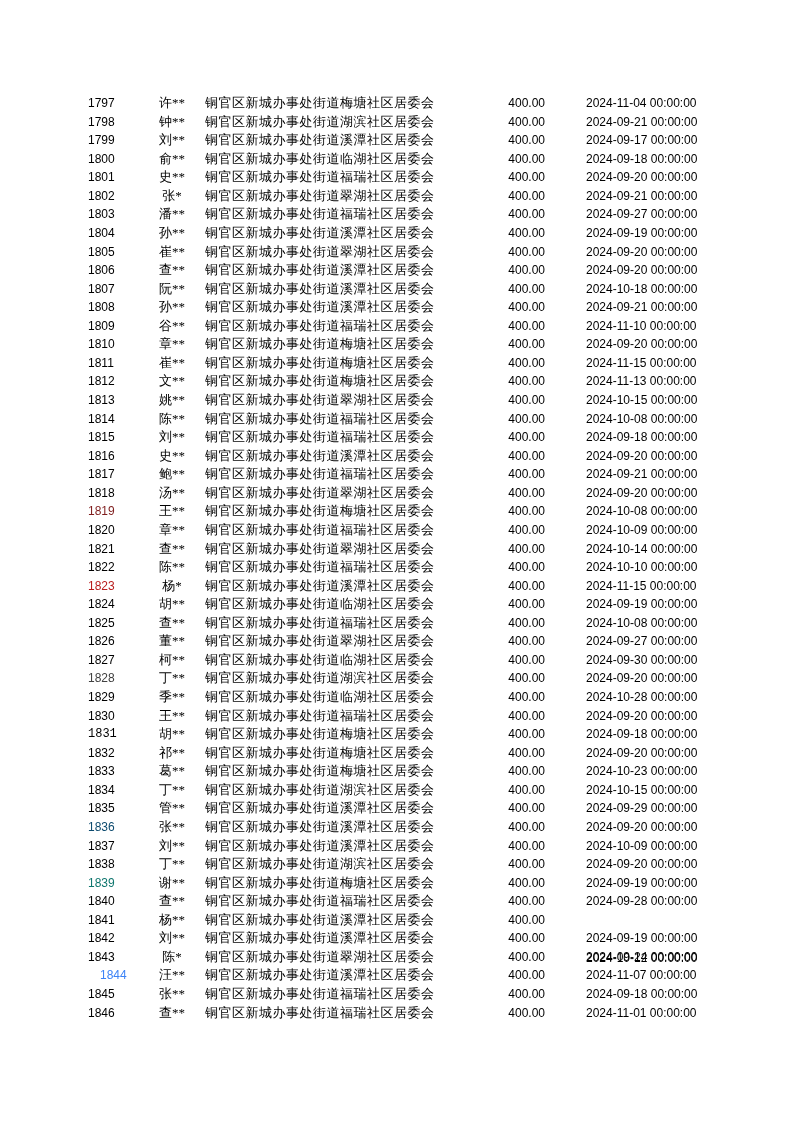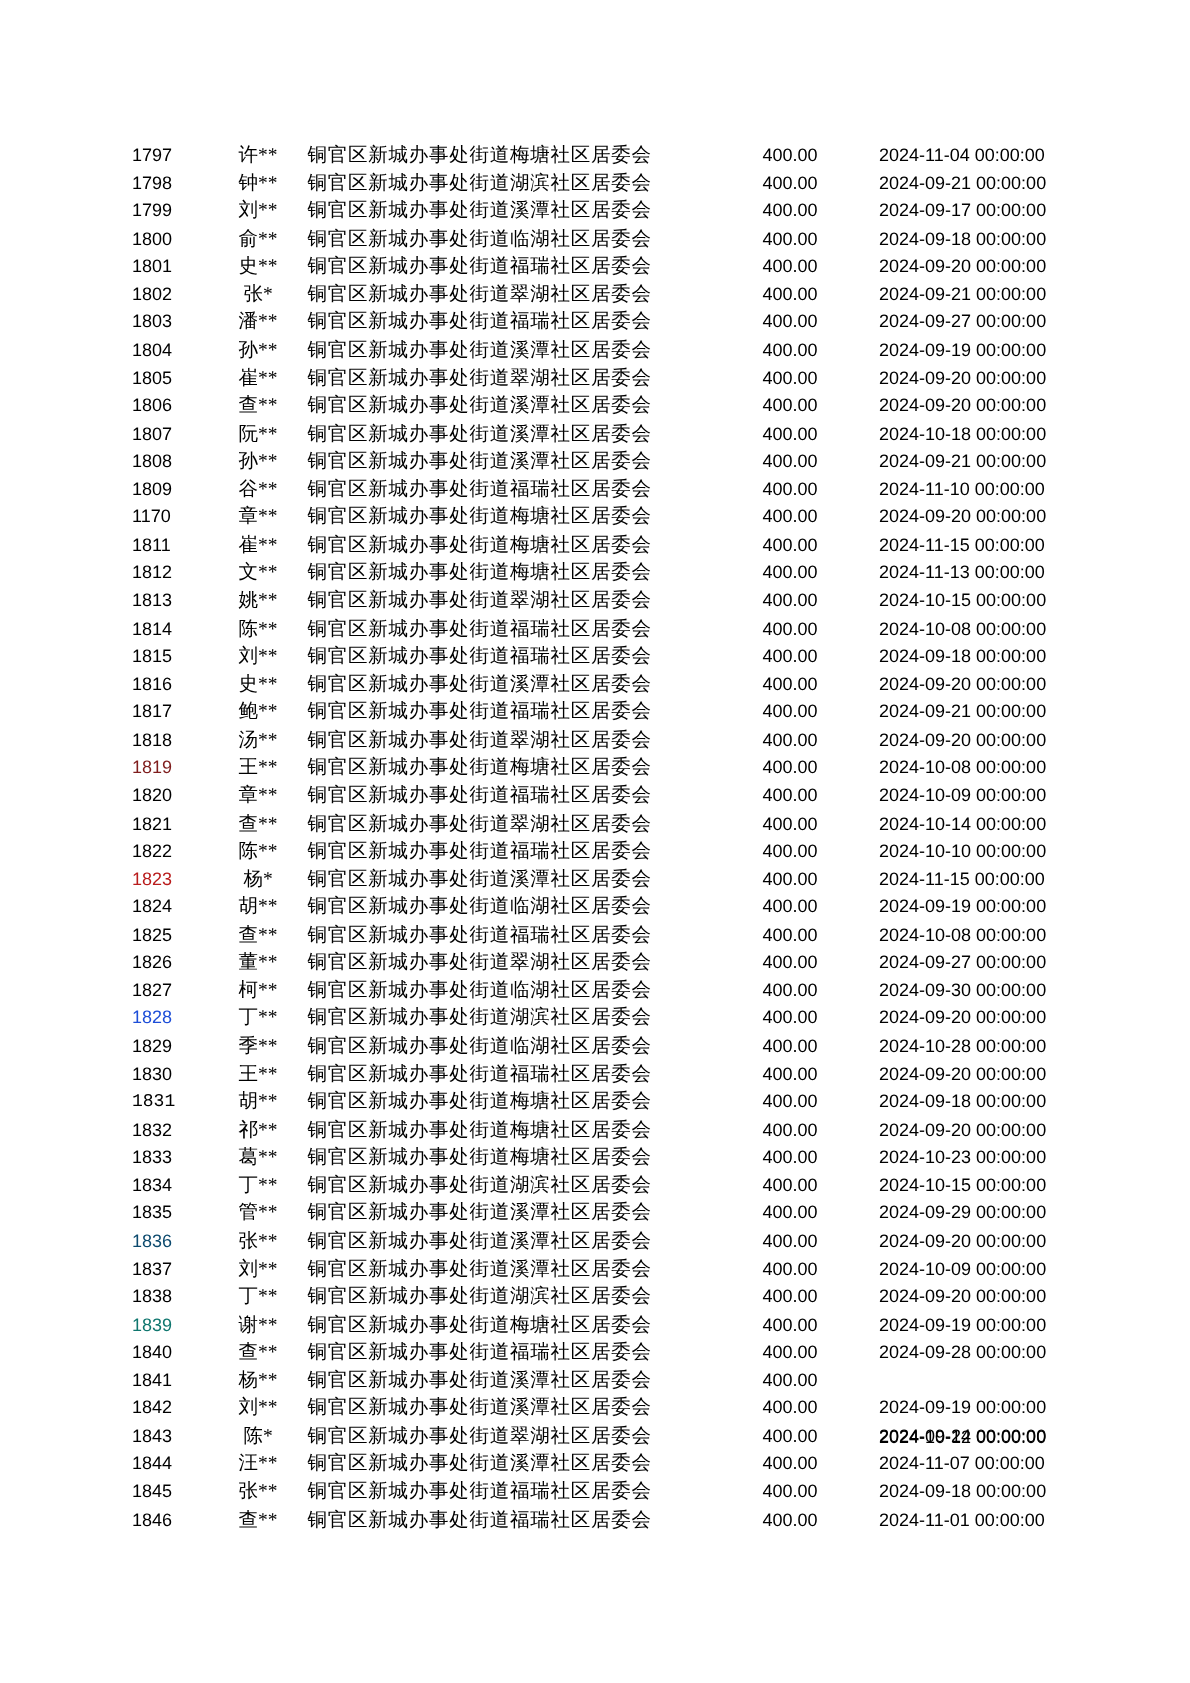--- a/index.html
+++ b/index.html
@@ -167,21 +167,21 @@
 
   <div class="row">
     <span class="c-id" style="color: rgb(0, 0, 0);">1809</span>
     <span class="c-name" style="color: rgb(0, 0, 0);">谷**</span>
     <span class="c-org" style="color: rgb(0, 0, 0);">铜官区新城办事处街道福瑞社区居委会</span>
     <span class="c-amt" style="color: rgb(0, 0, 0);">400.00</span>
     <span class="c-date" style="color: rgb(0, 0, 0);">2024-11-10 00:00:00</span>
   </div>
 
   <div class="row">
-    <span class="c-id" style="color: rgb(0, 0, 0);">1170</span>
+    <span class="c-id" style="color: rgb(0, 0, 0);">1810</span>
     <span class="c-name" style="color: rgb(0, 0, 0);">章**</span>
     <span class="c-org" style="color: rgb(0, 0, 0);">铜官区新城办事处街道梅塘社区居委会</span>
     <span class="c-amt" style="color: rgb(0, 0, 0);">400.00</span>
     <span class="c-date" style="color: rgb(0, 0, 0);">2024-09-20 00:00:00</span>
   </div>
 
   <div class="row">
     <span class="c-id" style="color: rgb(0, 0, 0);">1811</span>
     <span class="c-name" style="color: rgb(0, 0, 0);">崔**</span>
     <span class="c-org" style="color: rgb(0, 0, 0);">铜官区新城办事处街道梅塘社区居委会</span>
@@ -311,21 +311,21 @@
 
   <div class="row">
     <span class="c-id" style="color: rgb(0, 0, 0);">1827</span>
     <span class="c-name" style="color: rgb(0, 0, 0);">柯**</span>
     <span class="c-org" style="color: rgb(0, 0, 0);">铜官区新城办事处街道临湖社区居委会</span>
     <span class="c-amt" style="color: rgb(0, 0, 0);">400.00</span>
     <span class="c-date" style="color: rgb(0, 0, 0);">2024-09-30 00:00:00</span>
   </div>
 
   <div class="row">
-    <span class="c-id" style="color: #1d4ed8;">1828</span>
+    <span class="c-id" style="color: #404040;">1828</span>
     <span class="c-name" style="color: rgb(0, 0, 0);">丁**</span>
     <span class="c-org" style="color: rgb(0, 0, 0);">铜官区新城办事处街道湖滨社区居委会</span>
     <span class="c-amt" style="color: rgb(0, 0, 0);">400.00</span>
     <span class="c-date" style="color: rgb(0, 0, 0);">2024-09-20 00:00:00</span>
   </div>
 
   <div class="row">
     <span class="c-id" style="color: rgb(0, 0, 0);">1829</span>
     <span class="c-name" style="color: rgb(0, 0, 0);">季**</span>
     <span class="c-org" style="color: rgb(0, 0, 0);">铜官区新城办事处街道临湖社区居委会</span>
@@ -439,21 +439,21 @@
 
   <div class="row">
     <span class="c-id" style="color: rgb(0, 0, 0);">1843</span>
     <span class="c-name" style="color: rgb(0, 0, 0);">陈*</span>
     <span class="c-org" style="color: rgb(0, 0, 0);">铜官区新城办事处街道翠湖社区居委会</span>
     <span class="c-amt" style="color: rgb(0, 0, 0);">400.00</span>
     <span class="c-date" style="color: rgb(0, 0, 0);">2024-09-24 00:00:00</span>
   </div>
 
   <div class="row">
-    <span class="c-id" style="color: #000000;">1844</span>
+    <span class="c-id" style="color: #3b82f6; margin-left: 12px;">1844</span>
     <span class="c-name" style="color: rgb(0, 0, 0);">汪**</span>
     <span class="c-org" style="color: rgb(0, 0, 0);">铜官区新城办事处街道溪潭社区居委会</span>
     <span class="c-amt" style="color: rgb(0, 0, 0);">400.00</span>
     <span class="c-date" style="color: rgb(0, 0, 0);">2024-11-07 00:00:00</span>
   </div>
 
   <div class="row">
     <span class="c-id" style="color: rgb(0, 0, 0);">1845</span>
     <span class="c-name" style="color: rgb(0, 0, 0);">张**</span>
     <span class="c-org" style="color: rgb(0, 0, 0);">铜官区新城办事处街道福瑞社区居委会</span>

